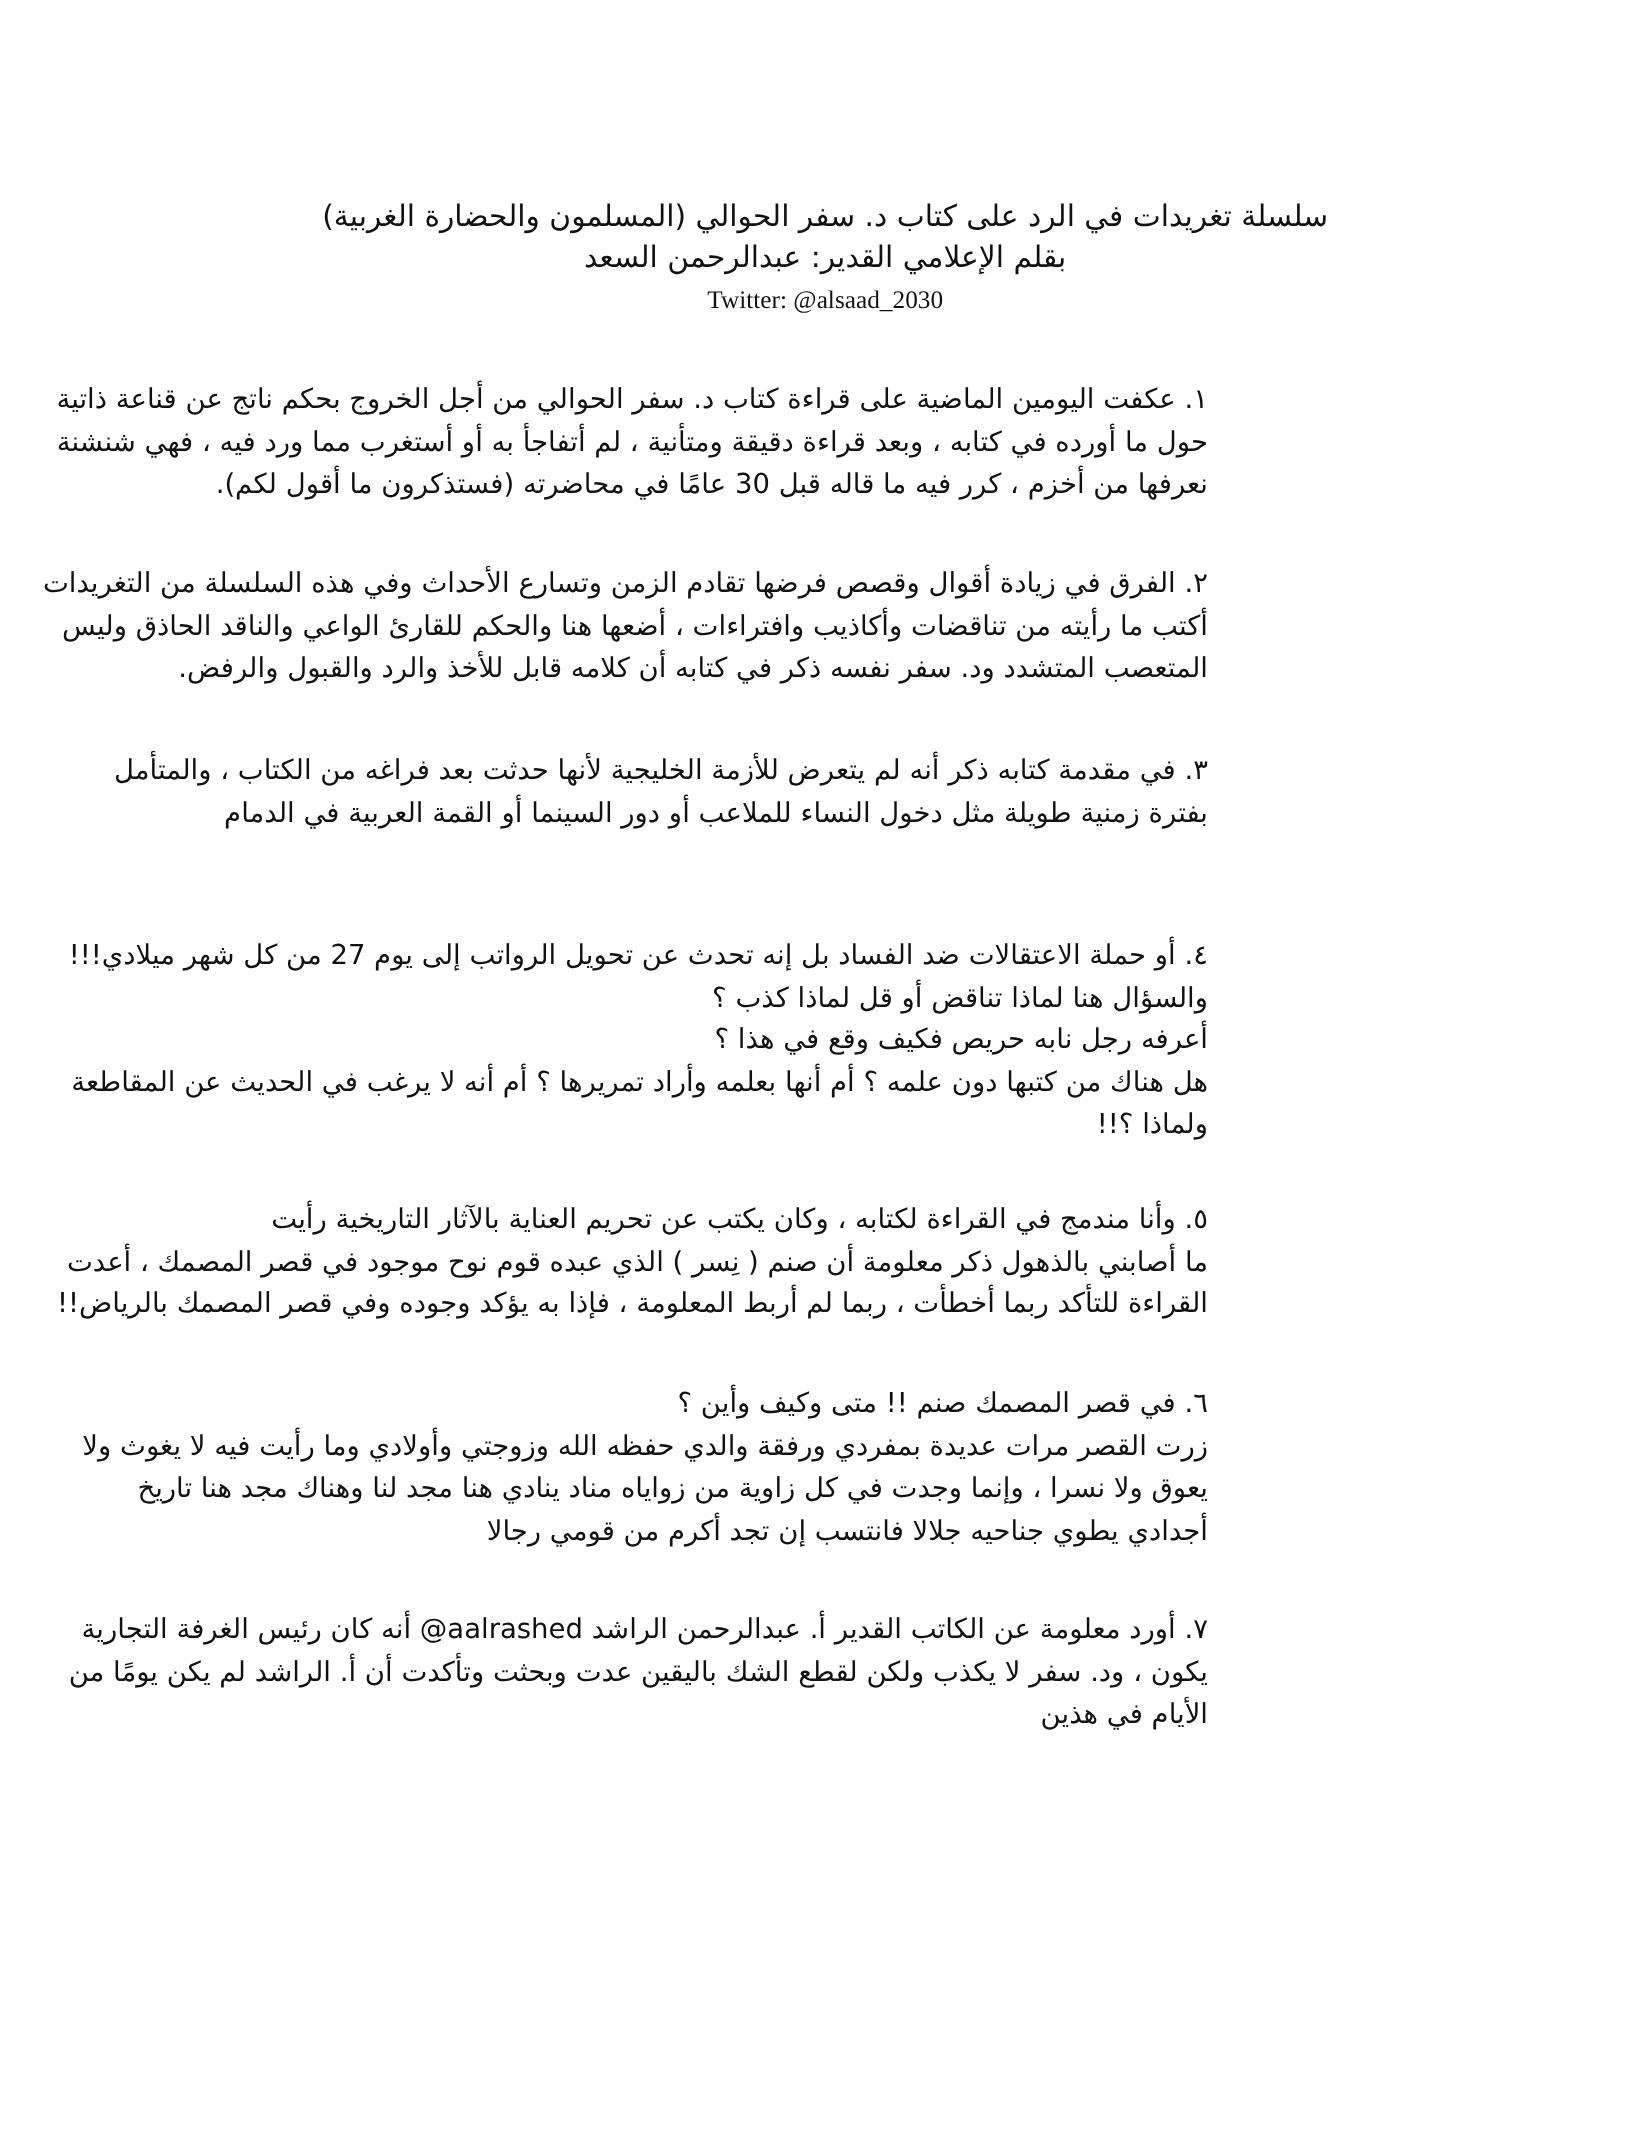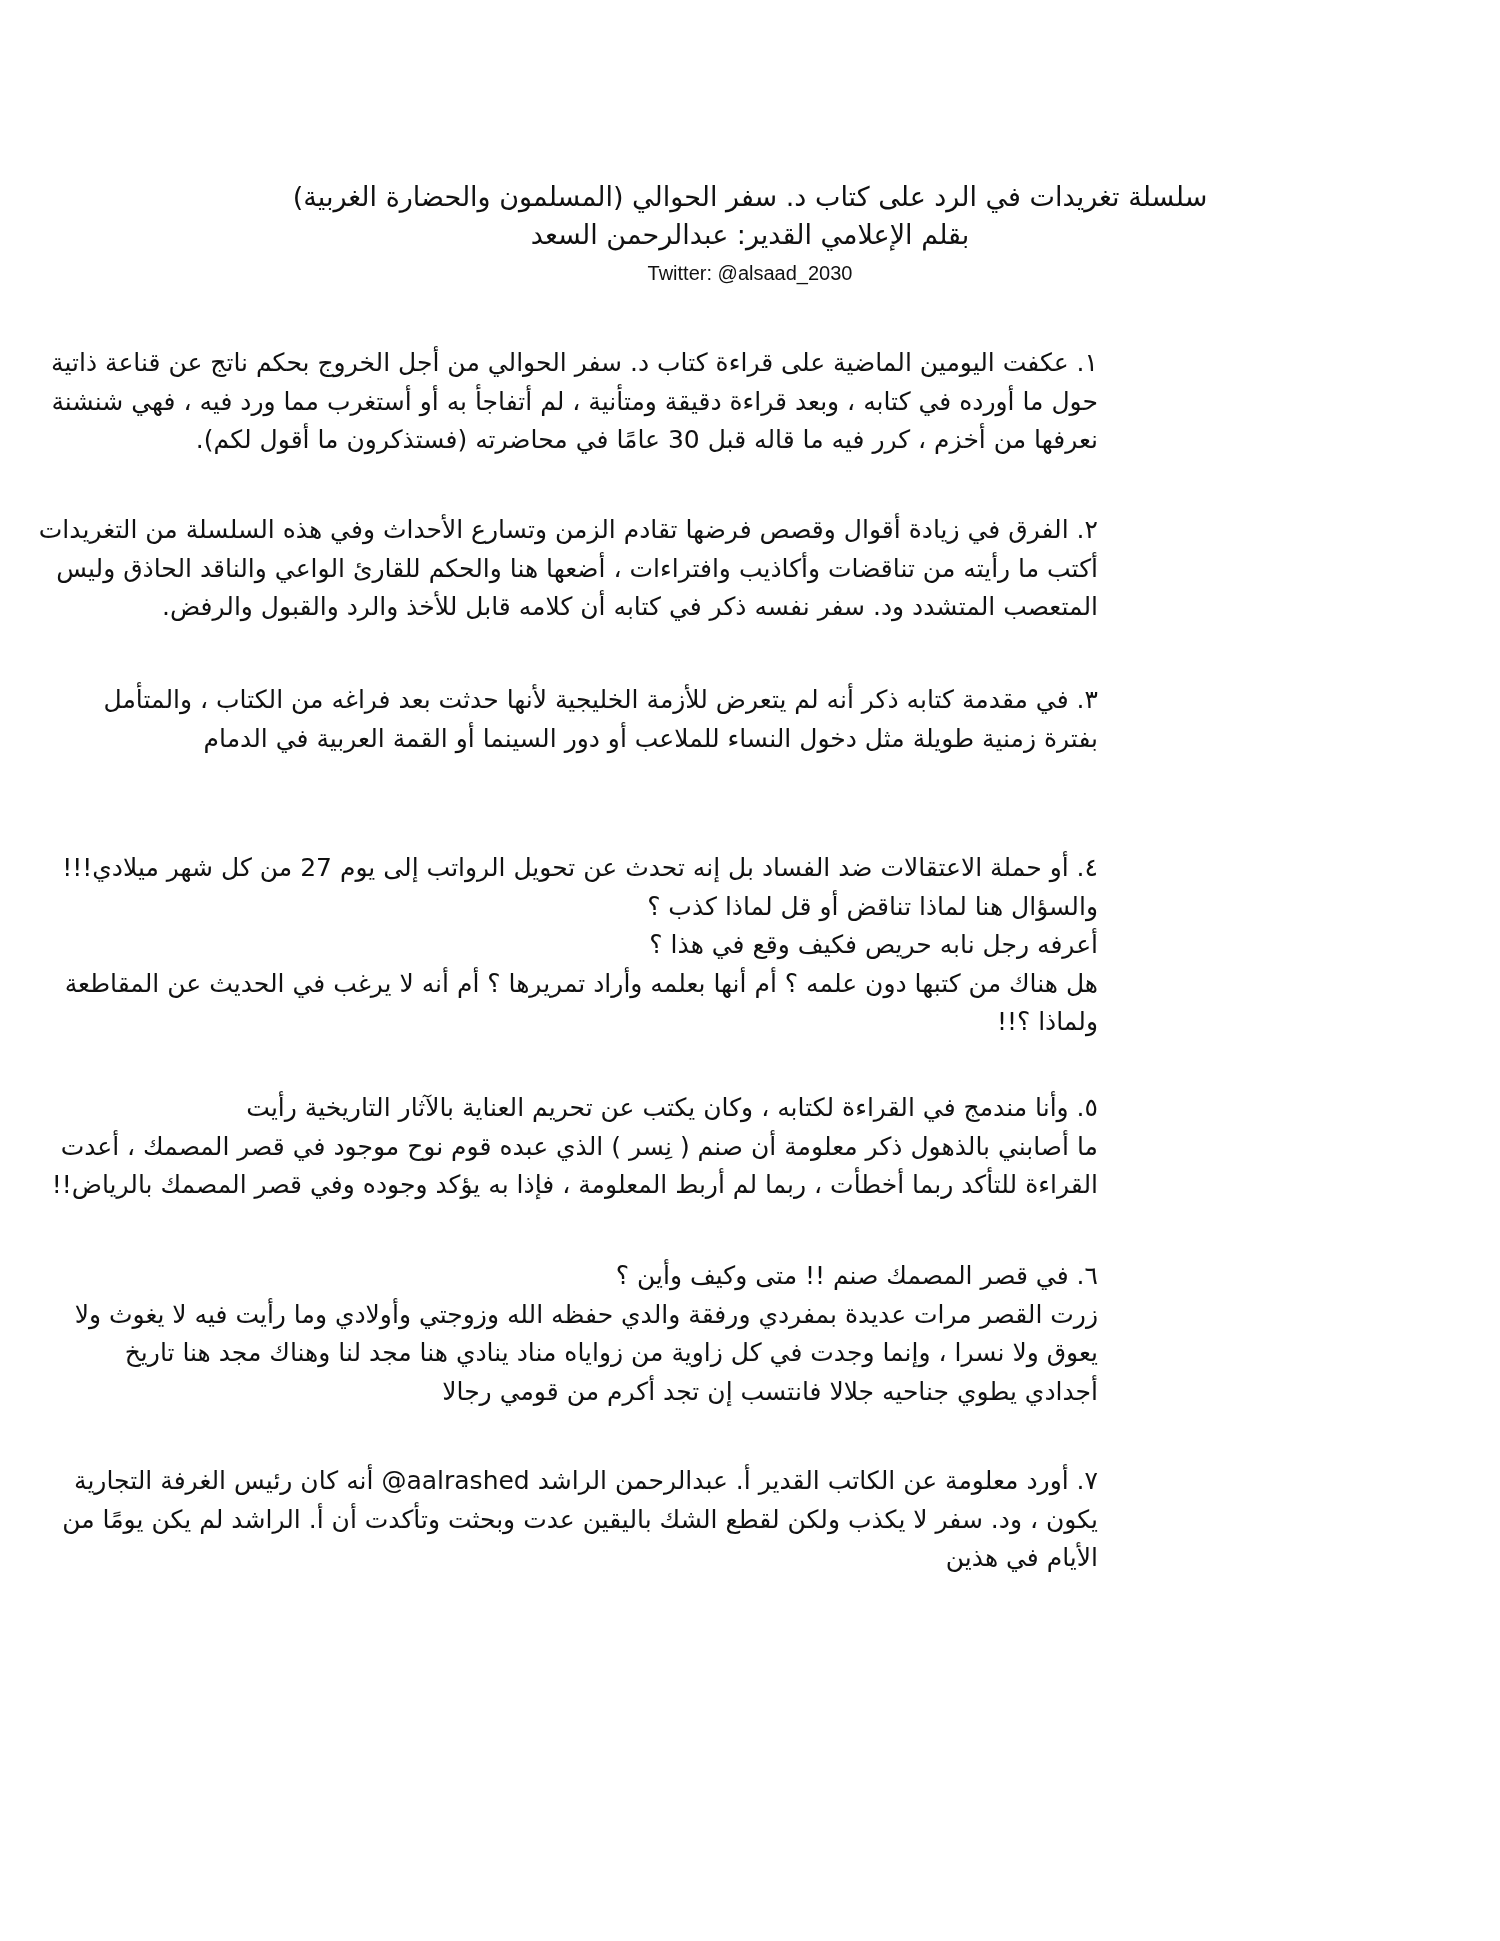--- a/index.html
+++ b/index.html
@@ -31,22 +31,22 @@
       direction: rtl;
     }
     .header-line {
       font-size: 27px;
       line-height: 38px;
       margin: 0;
     }
     .header-twitter {
       direction: ltr;
       unicode-bidi: isolate;
-      font-family: Liberation Sans, sans-serif;
-      font-size: 20px;
+      font-family: Liberation Serif, serif;
+      font-size: 23px;
       line-height: 38px;
     }
     .body-text {
       position: absolute;
       top: 344px;
       right: 182px;
       width: 1140px;
       direction: rtl;
       text-align: justify;
       text-align-last: right;

